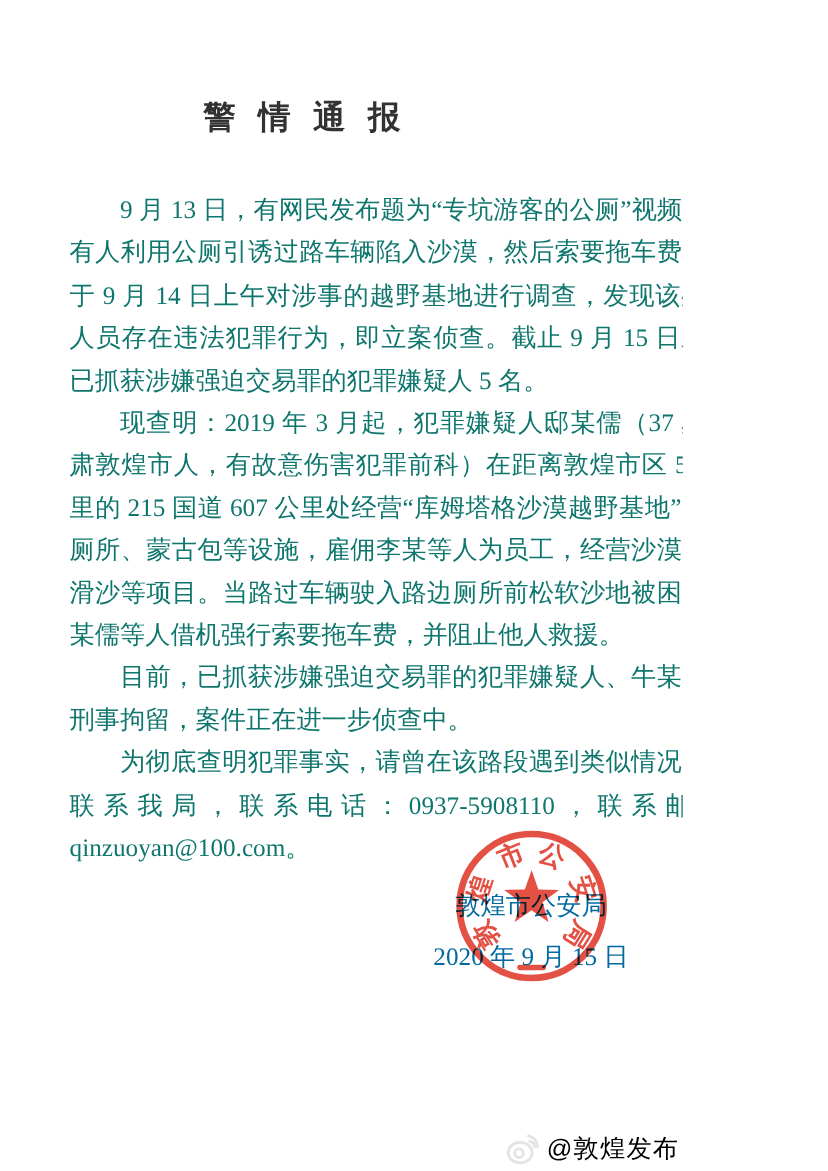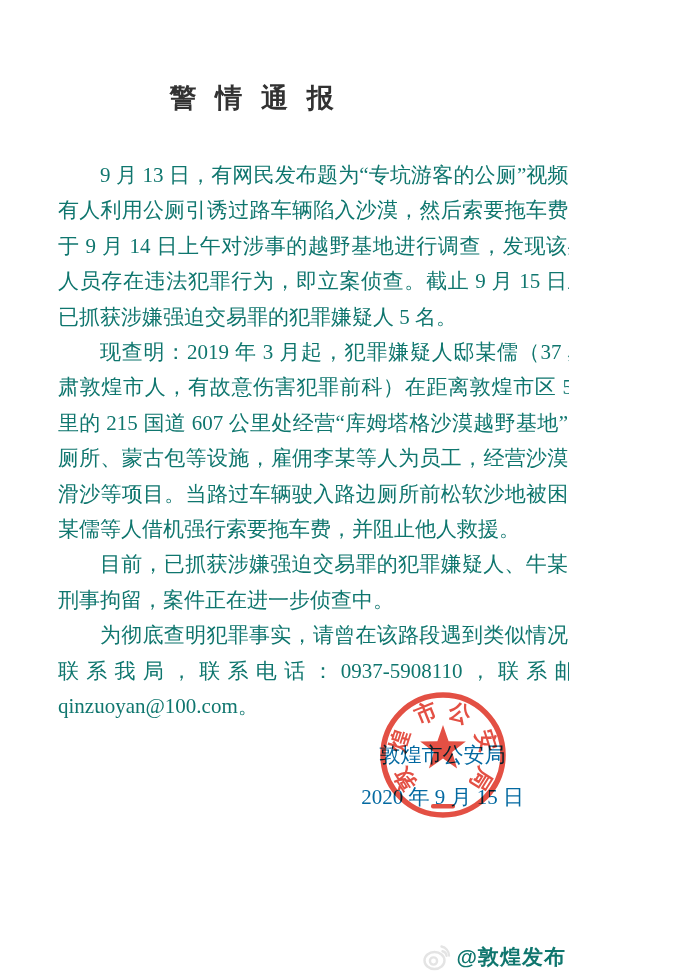--- a/index.html
+++ b/index.html
@@ -70,24 +70,24 @@
     font-weight: bold;
     fill: #e0372a;
   }
   .watermark {
     position: absolute;
     right: 3px;
     bottom: 5px;
     display: flex;
     align-items: center;
     gap: 5px;
-    color: #0f766e;
+    color: #000000;
     font-family: "Liberation Sans", "DejaVu Sans", sans-serif;
     font-size: 21px;
-    font-weight: bold;
+    font-weight: normal;
     letter-spacing: 1px;
     user-select: none;
   }
   .watermark svg { display: block; }
 </style>
 </head>
 <body>
 
 <div class="page">
 

